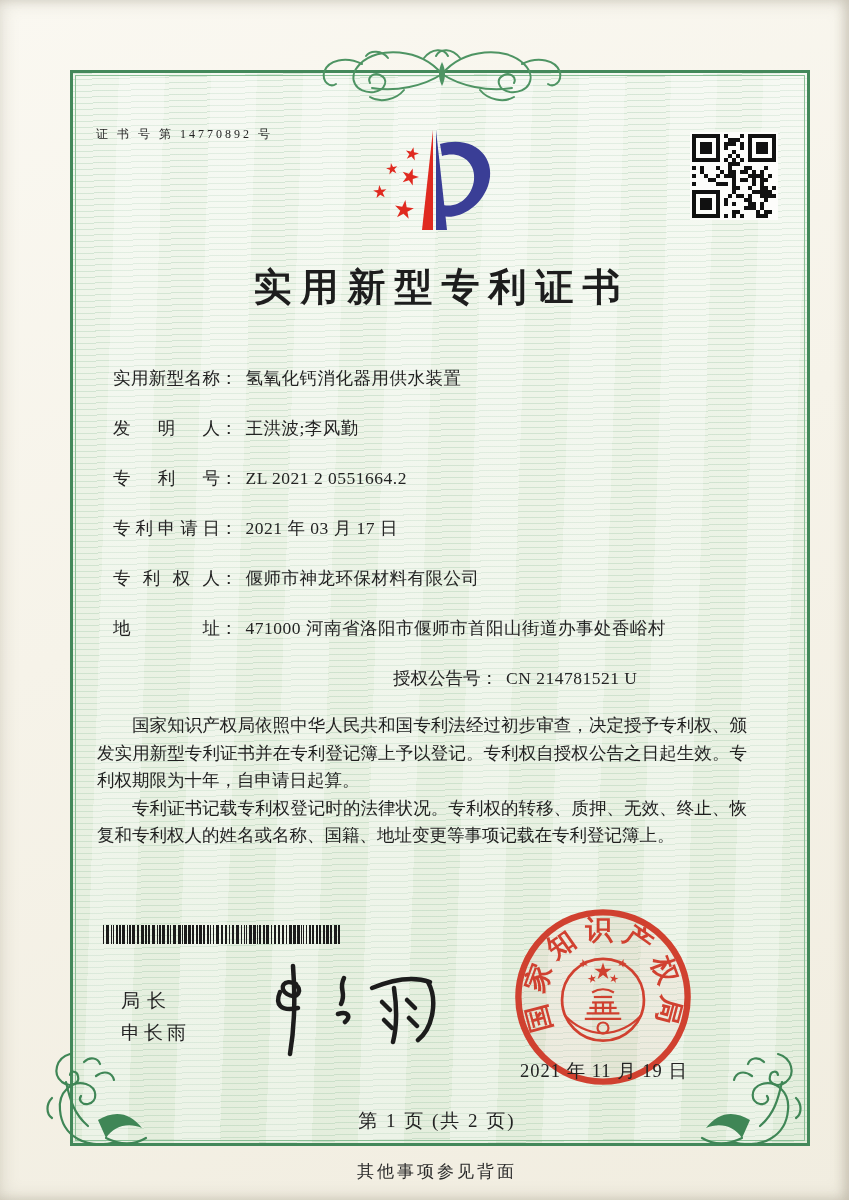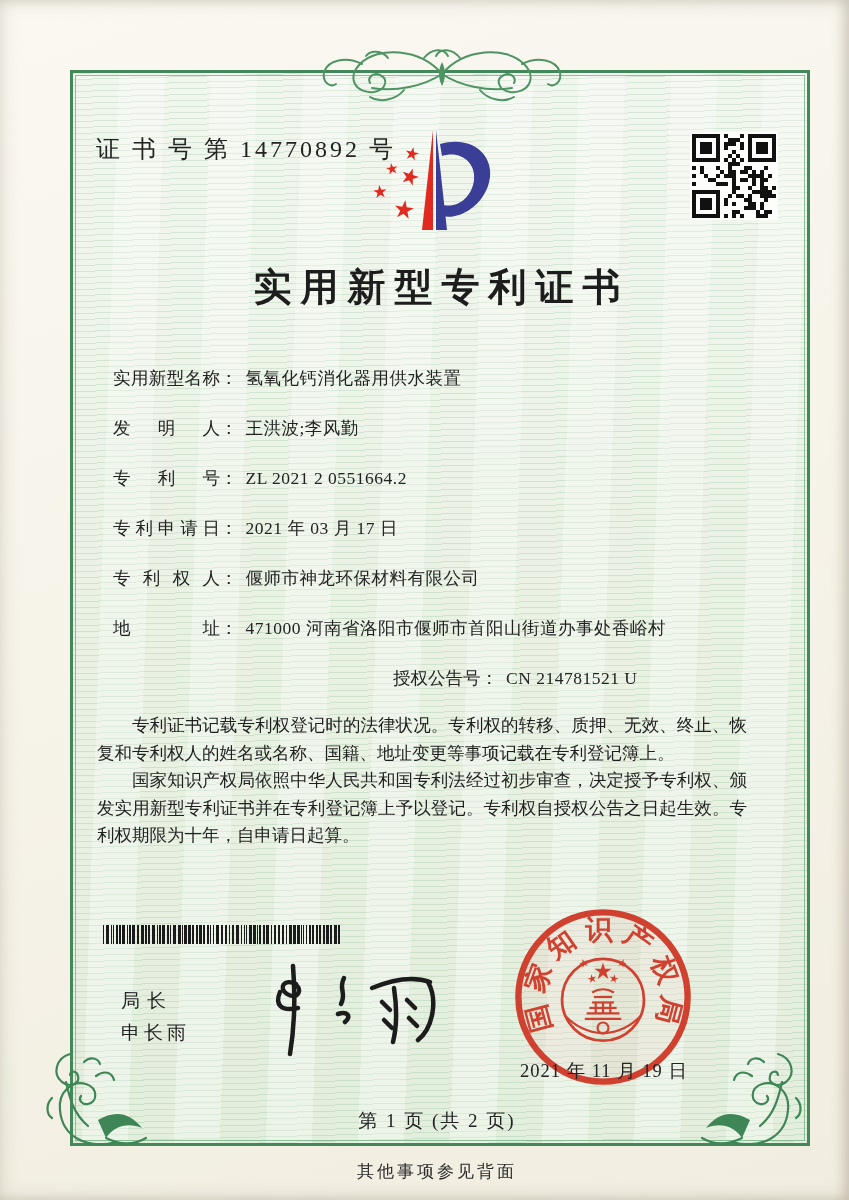--- a/index.html
+++ b/index.html
@@ -18,21 +18,21 @@
     background:
       repeating-linear-gradient(92deg, rgba(255,255,255,0) 0 46px, rgba(255,255,255,.30) 46px 92px),
       repeating-linear-gradient(178.5deg, rgba(122,178,138,.24) 0 1px, rgba(0,0,0,0) 1px 6px),
       linear-gradient(180deg,#f2f7ee 0%,#ecf3e6 40%,#e4eedd 100%);
   }
   .frame::before{
     content:""; position:absolute; inset:2px; border:1px solid #8abf96; pointer-events:none;
   }
   .orn{position:absolute; pointer-events:none;}
   
-  .cert-no{position:absolute; left:96px; top:133px; font-size:24px; letter-spacing:3px;text-align:center;}
+  .cert-no{position:absolute; left:96px; top:126px; font-size:12px; letter-spacing:3px;text-align:center;}
   .title{
     position:absolute; left:70px; width:734px; top:262px; text-align:center;
     font-size:38px; font-weight:600; letter-spacing:9px; text-indent:9px; color:#1d1d1d;
   }
   .fields{position:absolute; left:113px; top:366px; width:648px; font-size:17.5px;}
   .frow{position:relative; height:26px; margin-bottom:24px; white-space:nowrap;}
   .flabel{
     display:inline-block; width:107px; text-align:justify; text-align-last:justify;
     vertical-align:top;
   }
@@ -265,22 +265,22 @@
       <span class="flabel">地址</span><span class="fcolon">：</span><span class="fvalue">471000 河南省洛阳市偃师市首阳山街道办事处香峪村</span>
     </div>
     <div class="frow">
       <span class="pair2">
         <span>授权公告号</span><span class="fcolon">：</span><span class="fvalue">CN 214781521 U</span>
       </span>
     </div>
   </div>
 
   <div class="body-text">
+    <p>国家知识产权局依照中华人民共和国专利法经过初步审查，决定授予专利权、颁发实用新型专利证书并在专利登记簿上予以登记。专利权自授权公告之日起生效。专利权期限为十年，自申请日起算。</p>
     <p>专利证书记载专利权登记时的法律状况。专利权的转移、质押、无效、终止、恢复和专利权人的姓名或名称、国籍、地址变更等事项记载在专利登记簿上。</p>
-    <p>国家知识产权局依照中华人民共和国专利法经过初步审查，决定授予专利权、颁发实用新型专利证书并在专利登记簿上予以登记。专利权自授权公告之日起生效。专利权期限为十年，自申请日起算。</p>
   </div>
 
   <svg class="barcode" id="barcode-svg" viewBox="0 0 238 19" preserveAspectRatio="none" xmlns="http://www.w3.org/2000/svg">
       <rect x="0" y="0" width="1" height="19" fill="#1b1b1b"></rect>
       <rect x="3" y="0" width="3" height="19" fill="#1b1b1b"></rect>
       <rect x="8" y="0" width="1" height="19" fill="#1b1b1b"></rect>
       <rect x="10" y="0" width="1" height="19" fill="#1b1b1b"></rect>
       <rect x="13" y="0" width="2" height="19" fill="#1b1b1b"></rect>
       <rect x="16" y="0" width="2" height="19" fill="#1b1b1b"></rect>
       <rect x="19" y="0" width="3" height="19" fill="#1b1b1b"></rect>

